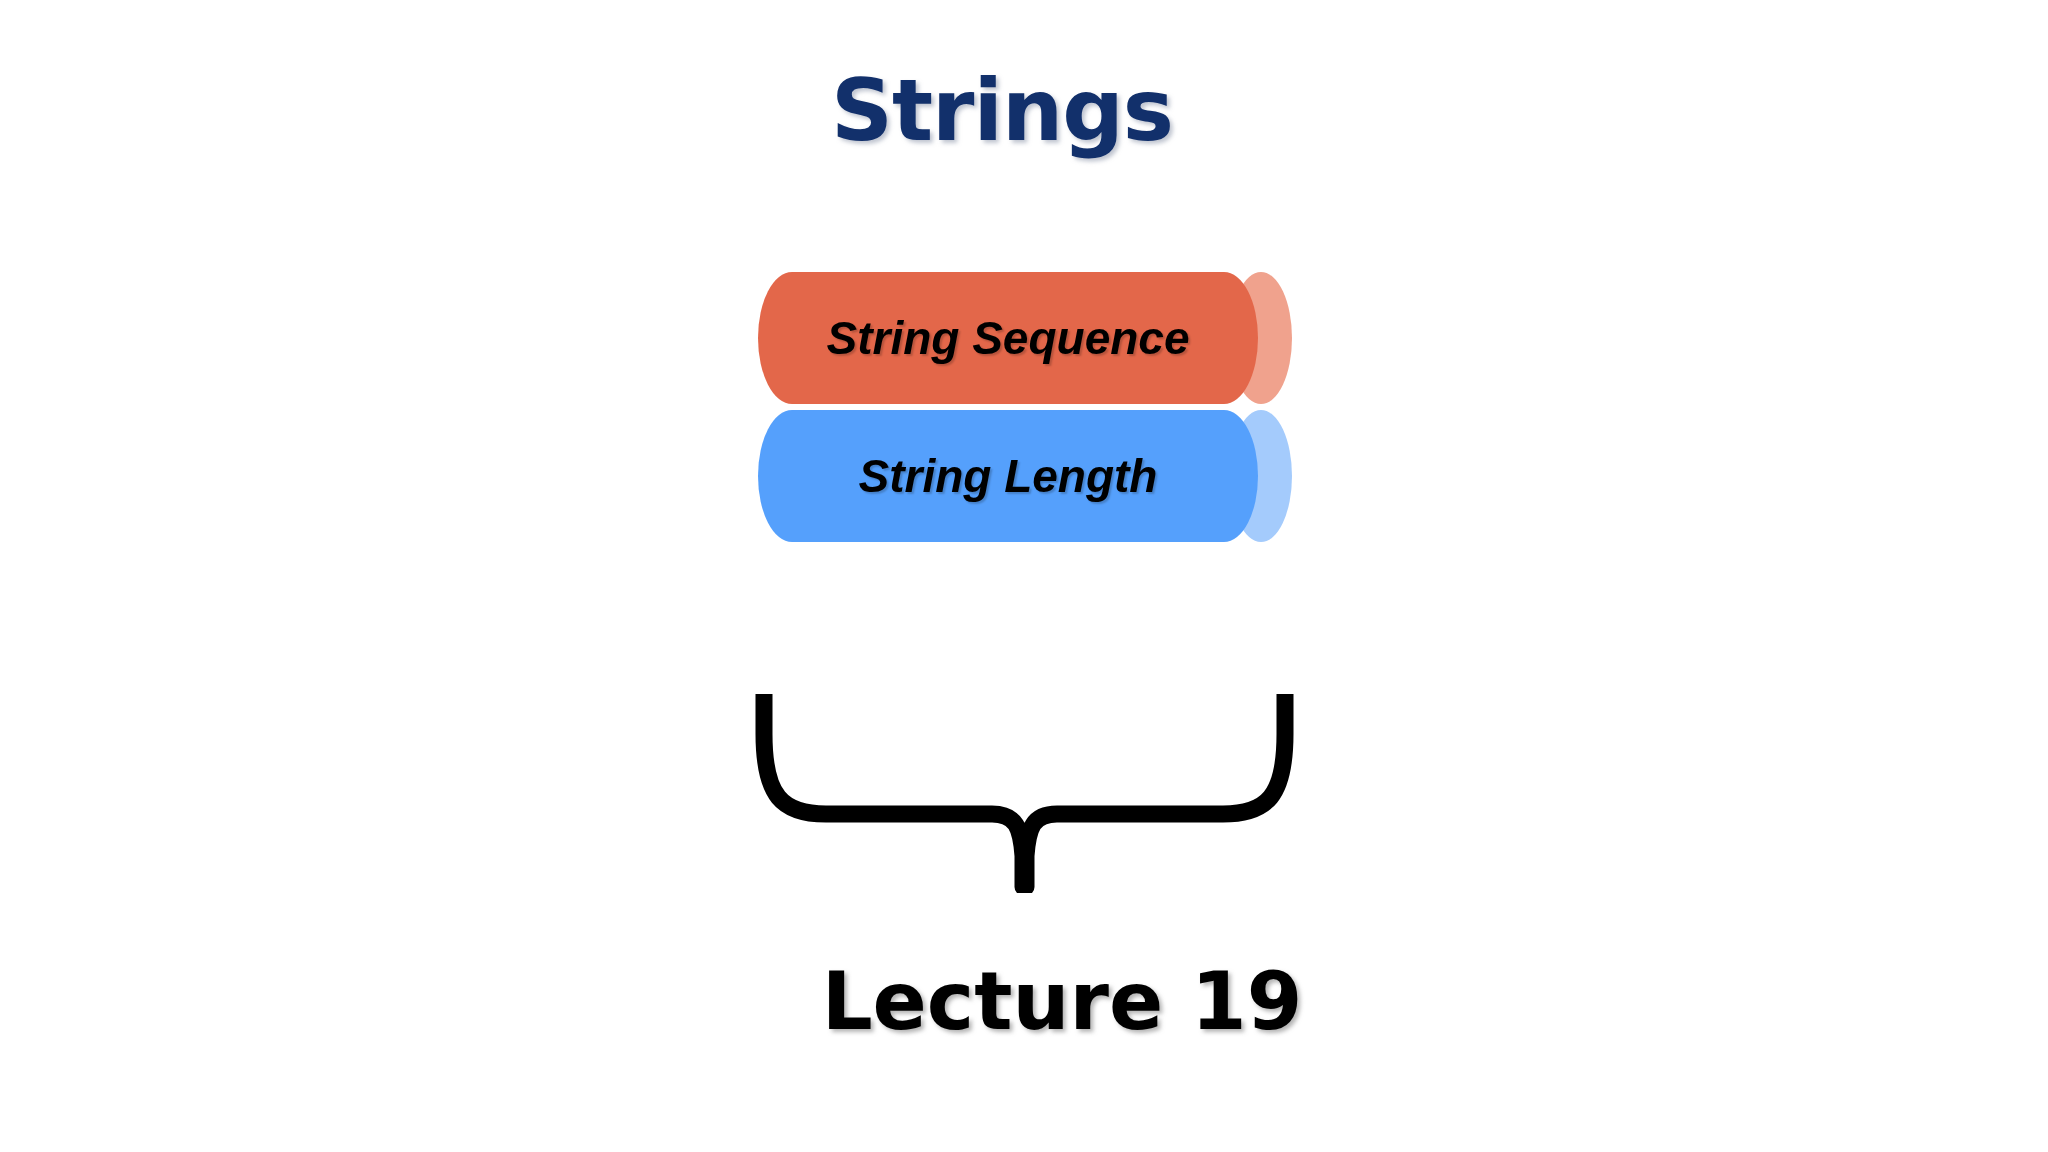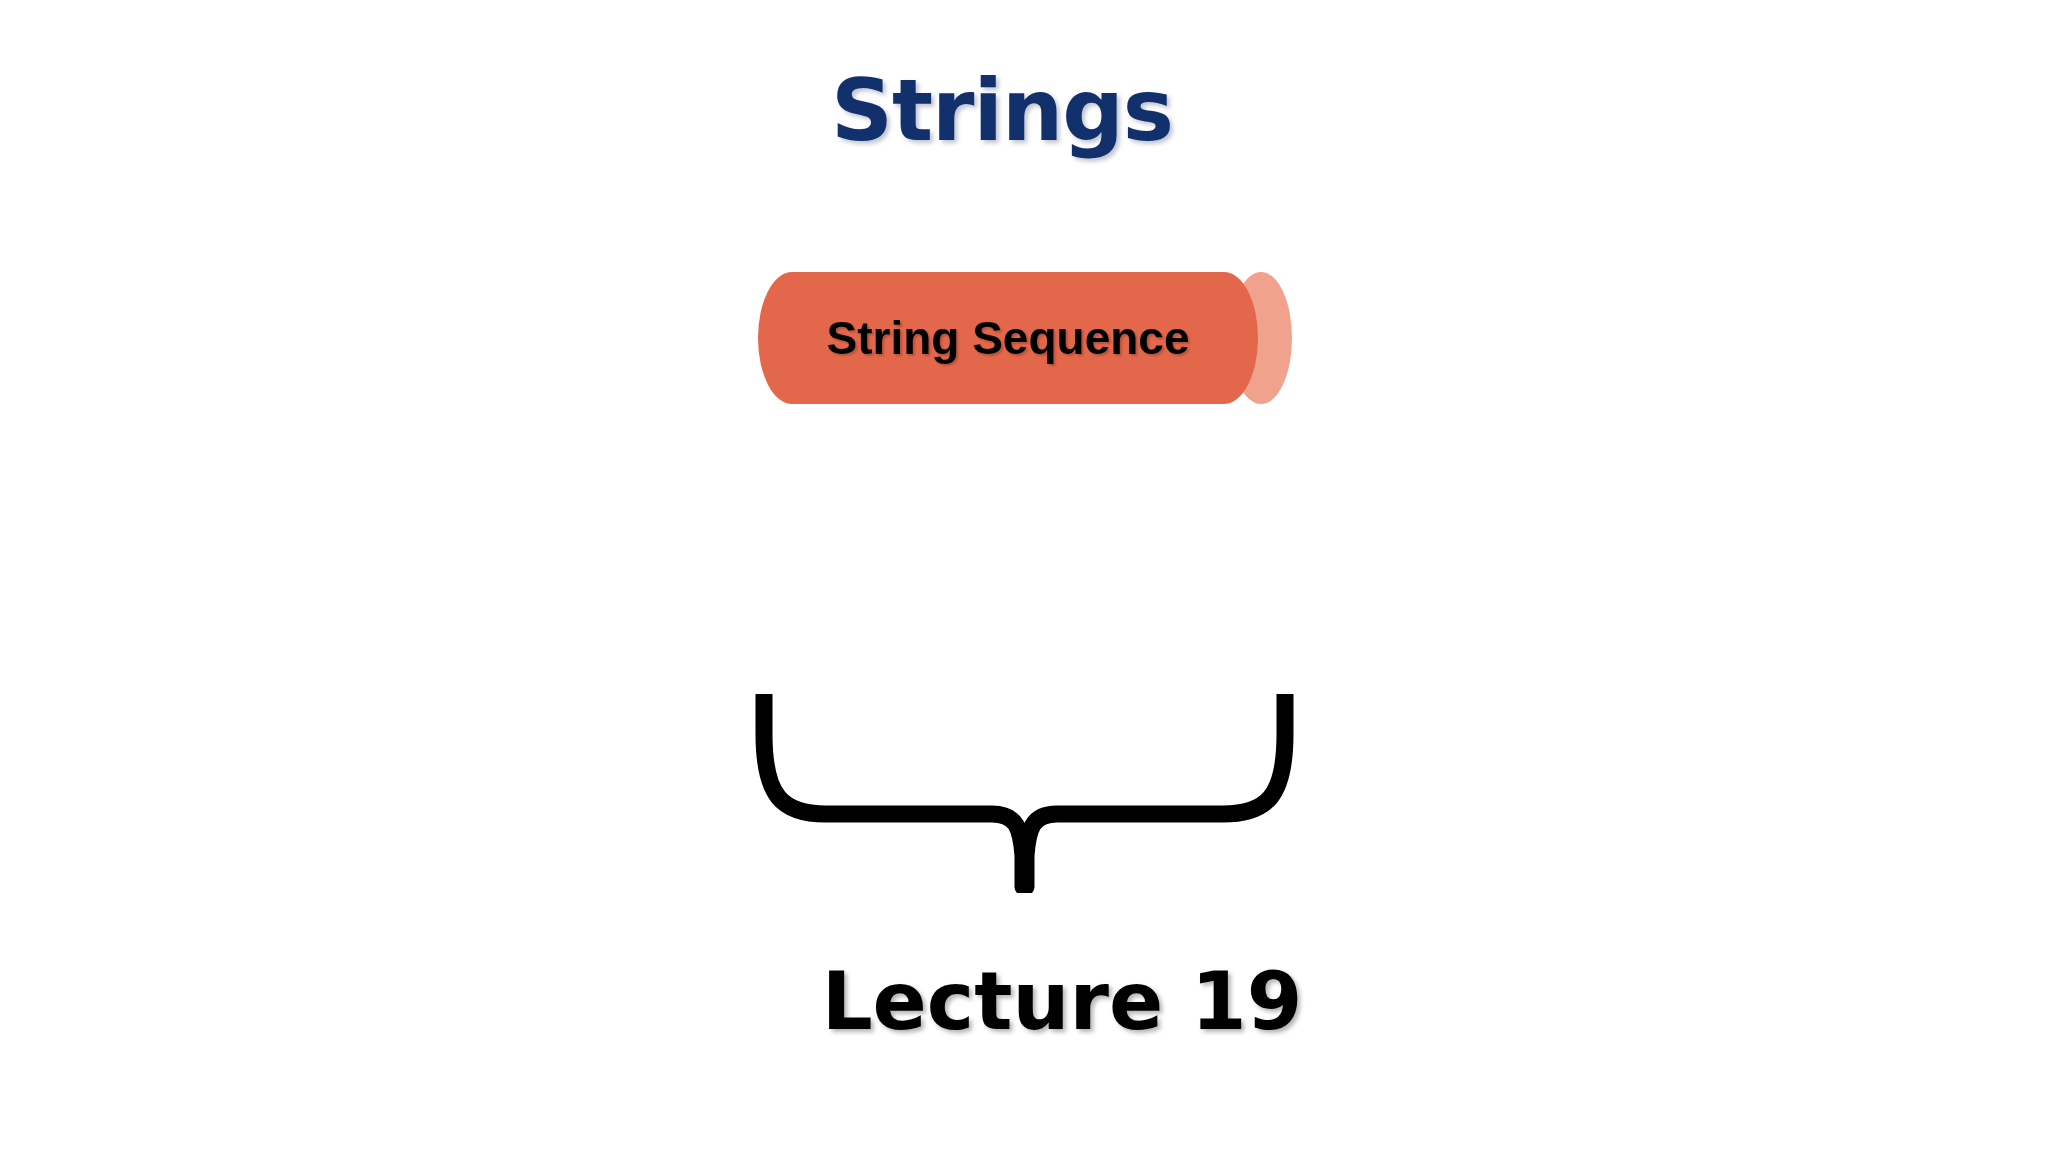--- a/index.html
+++ b/index.html
@@ -41,20 +41,21 @@
     transform: translateX(-22px);
   }
 
   
   #cylinder-stack {
     position: absolute;
     left: 758px;
     top: 272px;
     width: 545px;
     height: 412px;
+    font-style: italic;
   }
 
   .cylinder {
     position: absolute;
     left: 0;
     width: 534px;
     height: 132px;
   }
   .cyl-1 { top: 0px; }
   .cyl-2 { top: 138px; }
@@ -129,20 +130,25 @@
   <div id="slide-title" style="color: rgb(18, 48, 107);">Strings</div>
 
   <div id="cylinder-stack">
 
     <div class="cylinder cyl-1">
       <div class="cyl-cap" style="background-color: rgb(240, 162, 141);"></div>
       <div class="cyl-body" style="background-color: rgb(227, 103, 74);"></div>
       <div class="cyl-label" style="color: rgb(0, 0, 0);">String Sequence</div>
     </div>
 
+    <div class="cylinder cyl-2">
+      <div class="cyl-cap" style="background-color: rgb(164, 203, 252);"></div>
+      <div class="cyl-body" style="background-color: rgb(85, 160, 252);"></div>
+      <div class="cyl-label" style="color: rgb(0, 0, 0);">String Length</div>
+    </div>
 
 
   </div>
 
   <svg id="brace" viewBox="0 0 545 205">
     <path id="brace-path" d="M 12 6
              L 12 46
              C 12 108, 30 126, 74 126
              L 240 126
              C 264 126, 269 140, 271 168

